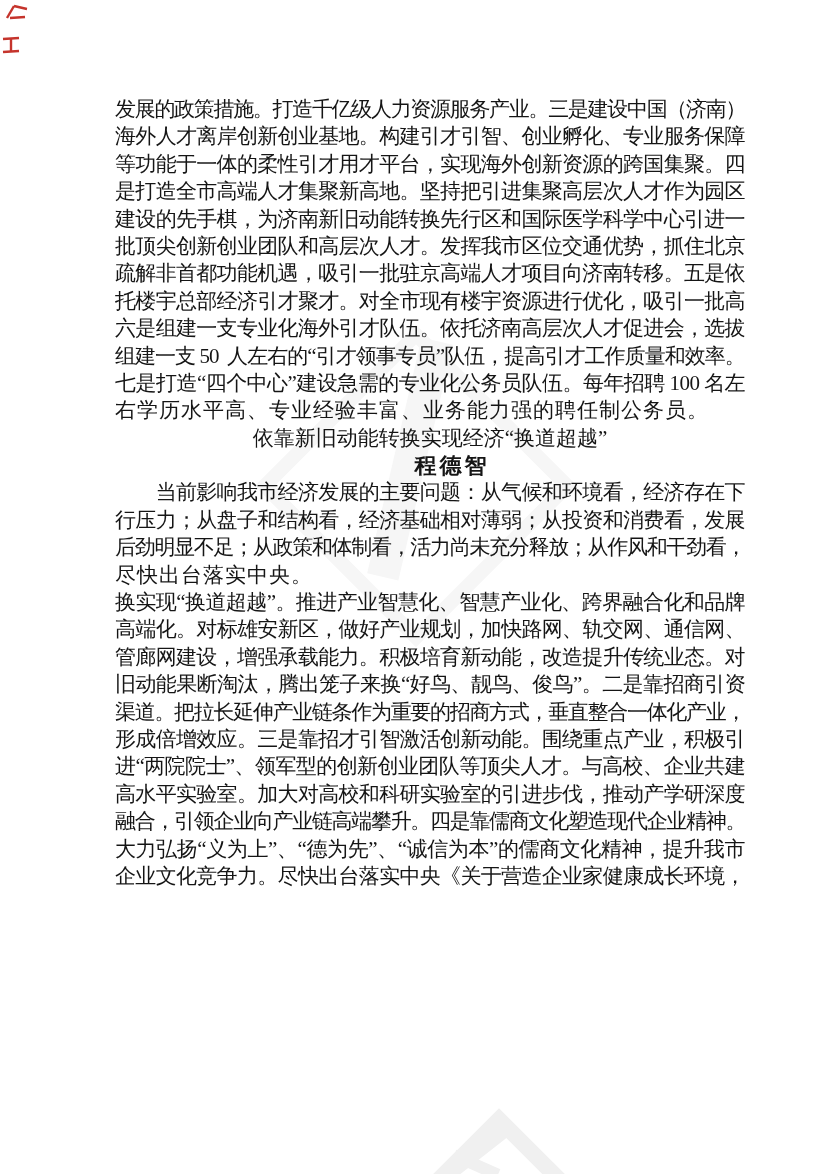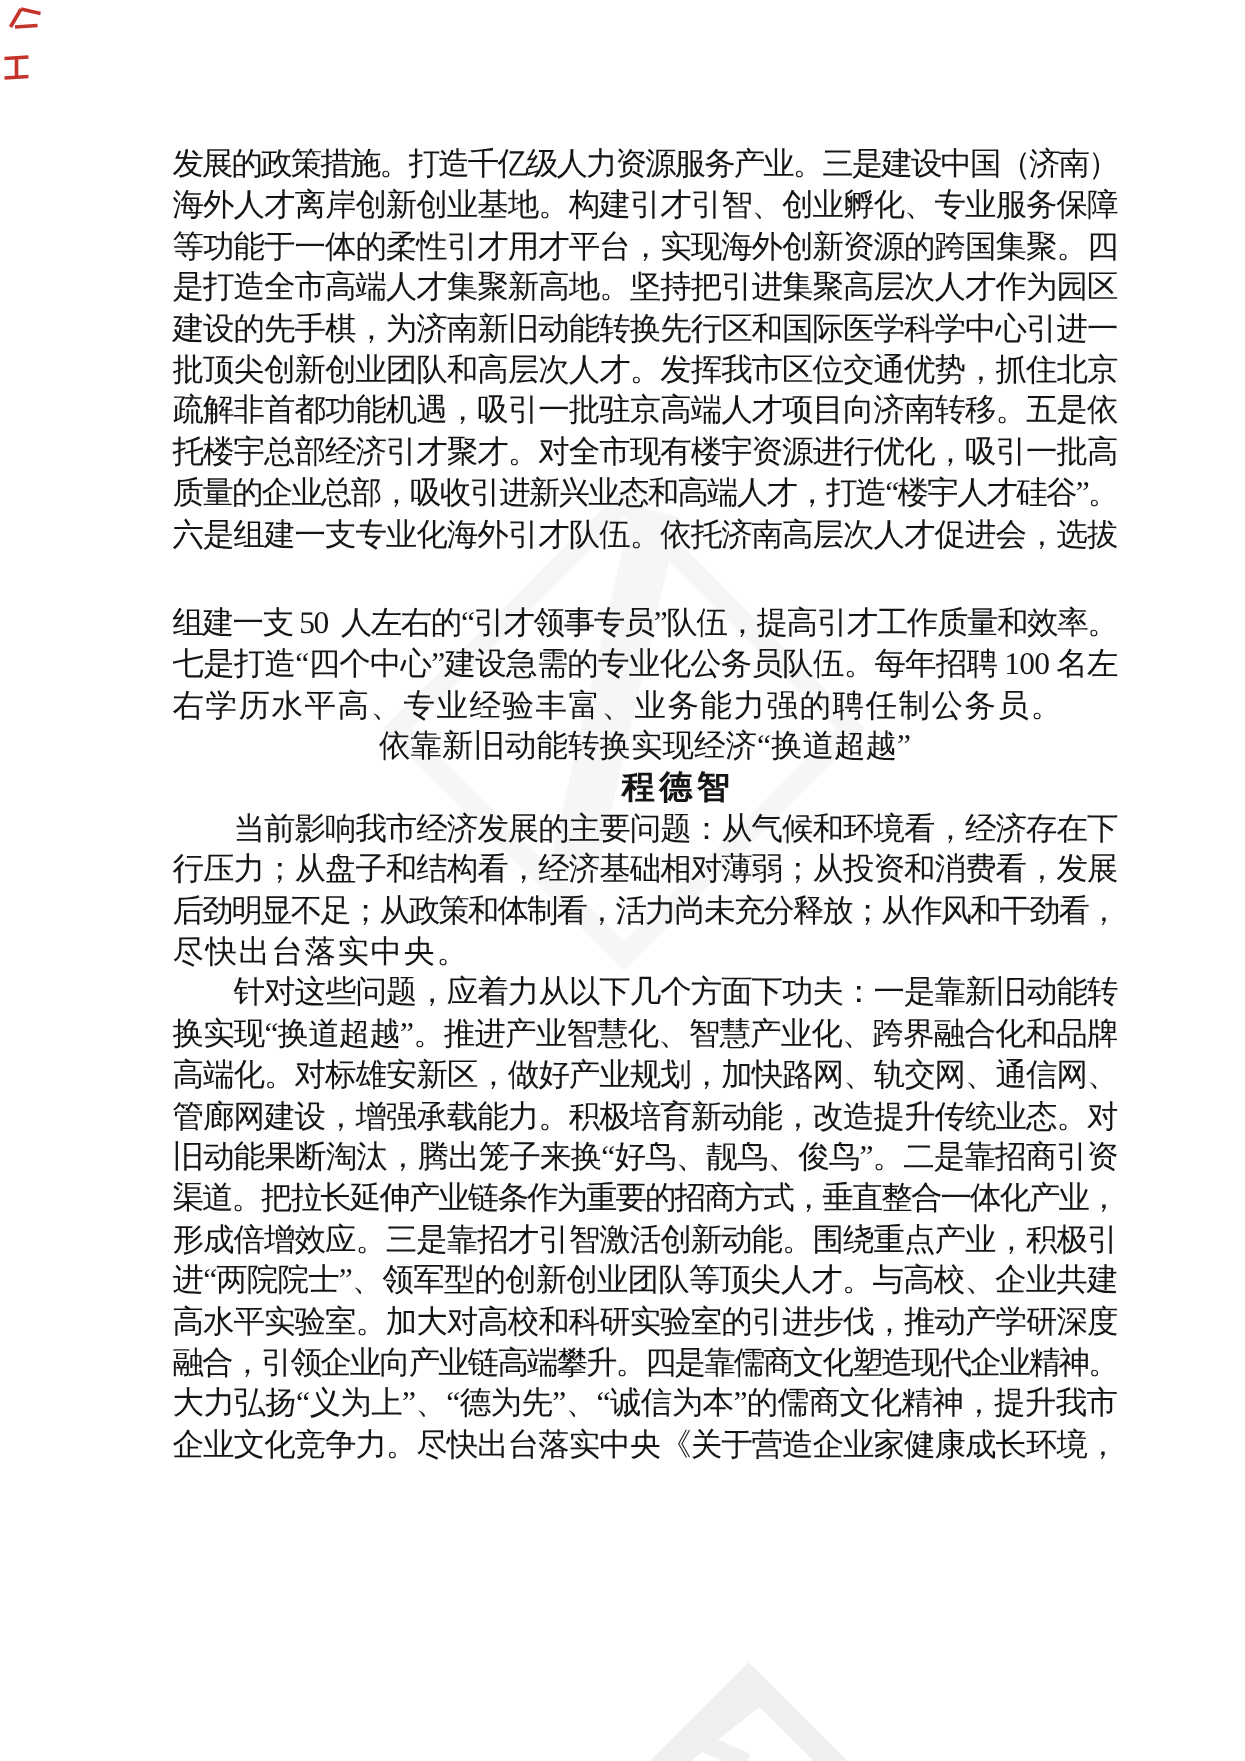--- a/index.html
+++ b/index.html
@@ -85,36 +85,34 @@
   <div class="text-block">
       <div>
         <div class="line fill" style="letter-spacing: -1.31px;">发展的政策措施。打造千亿级人力资源服务产业。三是建设中国（济南）</div>
         <div class="line fill" style="letter-spacing: -0.68px;">海外人才离岸创新创业基地。构建引才引智、创业孵化、专业服务保障</div>
         <div class="line fill" style="letter-spacing: -0.68px;">等功能于一体的柔性引才用才平台，实现海外创新资源的跨国集聚。四</div>
         <div class="line fill" style="letter-spacing: -0.68px;">是打造全市高端人才集聚新高地。坚持把引进集聚高层次人才作为园区</div>
         <div class="line fill" style="letter-spacing: -0.68px;">建设的先手棋，为济南新旧动能转换先行区和国际医学科学中心引进一</div>
         <div class="line fill" style="letter-spacing: -0.68px;">批顶尖创新创业团队和高层次人才。发挥我市区位交通优势，抓住北京</div>
         <div class="line fill" style="letter-spacing: -0.68px;">疏解非首都功能机遇，吸引一批驻京高端人才项目向济南转移。五是依</div>
         <div class="line fill" style="letter-spacing: -0.68px;">托楼宇总部经济引才聚才。对全市现有楼宇资源进行优化，吸引一批高</div>
-        <div class="line fill" style="letter-spacing: -1.2px;">质量的企业总部，吸收引进新兴业态和高端人才，打造“楼宇人才硅谷”。</div>
         <div class="line fill" style="letter-spacing: -0.68px;">六是组建一支专业化海外引才队伍。依托济南高层次人才促进会，选拔</div>
-        <div class="line fill" style="letter-spacing: -0.96px; margin-top: 32px;">组建一支 50  人左右的“引才领事专员”队伍，提高引才工作质量和效率。</div>
+        <div class="line fill" style="letter-spacing: -0.96px;">组建一支 50  人左右的“引才领事专员”队伍，提高引才工作质量和效率。</div>
         <div class="line fill" style="letter-spacing: -0.53px;">七是打造“四个中心”建设急需的专业化公务员队伍。每年招聘 100 名左</div>
         <div class="line no-fill">右学历水平高、专业经验丰富、业务能力强的聘任制公务员。</div>
       </div>
       <div class="line center title">依靠新旧动能转换实现经济“换道超越”</div>
       <div class="line center author">程德智</div>
       <div>
         <div class="line fill" style="letter-spacing: -0.68px;">　　当前影响我市经济发展的主要问题：从气候和环境看，经济存在下</div>
         <div class="line fill" style="letter-spacing: -0.68px;">行压力；从盘子和结构看，经济基础相对薄弱；从投资和消费看，发展</div>
         <div class="line fill" style="letter-spacing: -1.31px;">后劲明显不足；从政策和体制看，活力尚未充分释放；从作风和干劲看，</div>
         <div class="line no-fill">尽快出台落实中央。</div>
       </div>
       <div>
-        <div class="line fill" style="letter-spacing: -0.68px;">　　针对这些问题，应着力从以下几个方面下功夫：一是靠新旧动能转</div>
         <div class="line fill" style="letter-spacing: -0.58px;">换实现“换道超越”。推进产业智慧化、智慧产业化、跨界融合化和品牌</div>
         <div class="line fill" style="letter-spacing: -0.68px; text-align: right;">高端化。对标雄安新区，做好产业规划，加快路网、轨交网、通信网、</div>
         <div class="line fill" style="letter-spacing: -0.68px;">管廊网建设，增强承载能力。积极培育新动能，改造提升传统业态。对</div>
         <div class="line fill" style="letter-spacing: -0.58px;">旧动能果断淘汰，腾出笼子来换“好鸟、靓鸟、俊鸟”。二是靠招商引资</div>
         <div class="line fill" style="letter-spacing: -1.31px;">渠道。把拉长延伸产业链条作为重要的招商方式，垂直整合一体化产业，</div>
         <div class="line fill" style="letter-spacing: -0.68px;">形成倍增效应。三是靠招才引智激活创新动能。围绕重点产业，积极引</div>
         <div class="line fill" style="letter-spacing: -0.58px;">进“两院院士”、领军型的创新创业团队等顶尖人才。与高校、企业共建</div>
         <div class="line fill" style="letter-spacing: -0.68px;">高水平实验室。加大对高校和科研实验室的引进步伐，推动产学研深度</div>
         <div class="line fill" style="letter-spacing: -1.31px;">融合，引领企业向产业链高端攀升。四是靠儒商文化塑造现代企业精神。</div>
         <div class="line fill" style="letter-spacing: -0.41px;">大力弘扬“义为上”、“德为先”、“诚信为本”的儒商文化精神，提升我市</div>

